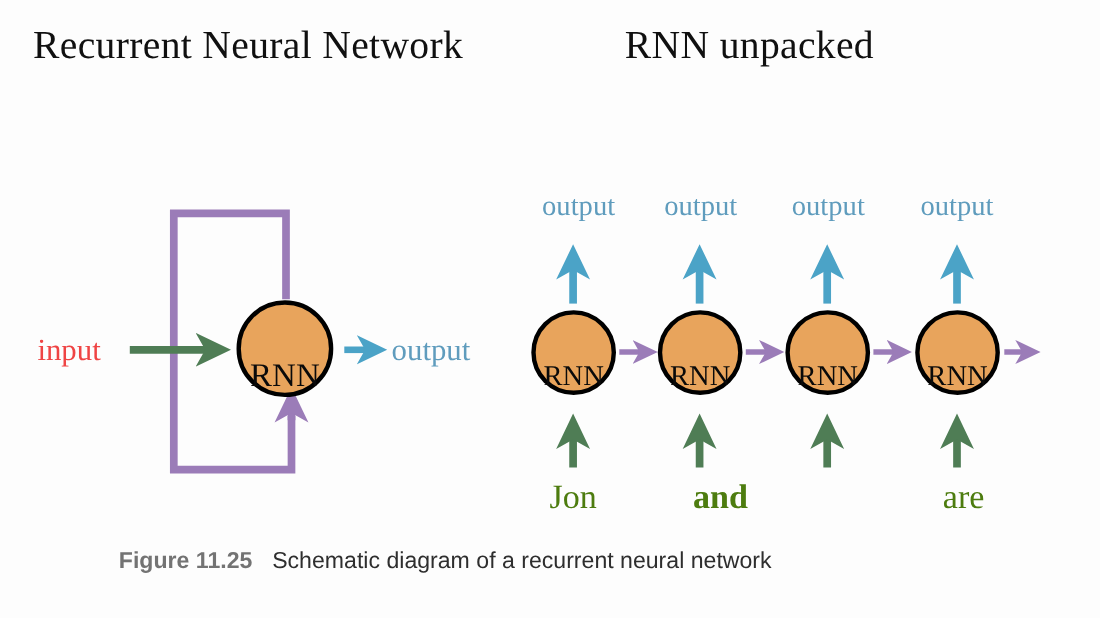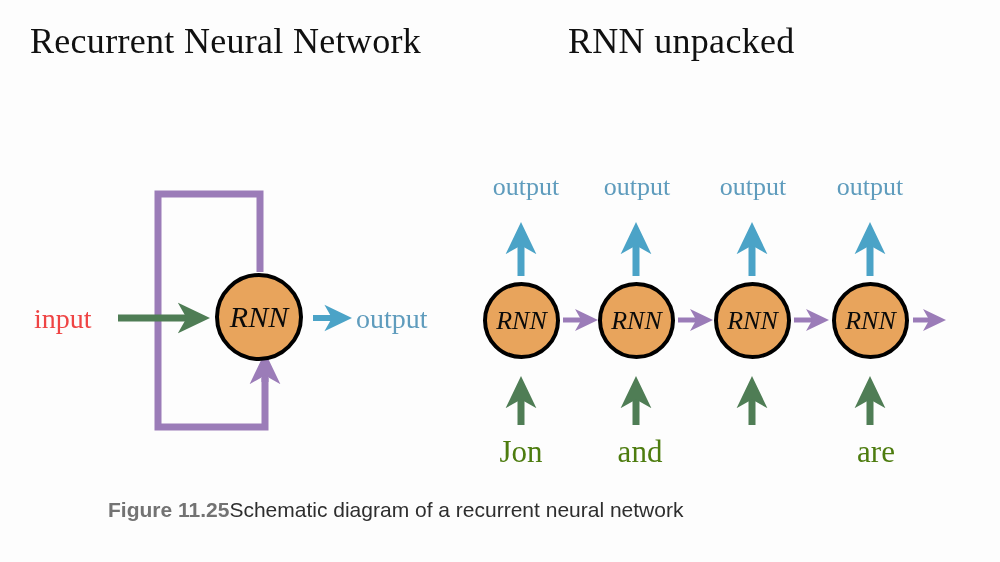--- a/index.html
+++ b/index.html
@@ -59,23 +59,22 @@
   }
 
   
   .rnn-node {
     position: absolute;
     border-radius: 50%;
     background: #e8a45c;
     border: 4px solid #000000;
     box-sizing: border-box;
     display: flex;
-    align-items: center;
+    align-items: flex-end;
     justify-content: center;
-    font-style: italic;
   }
   .rnn-node .rnn-text {
     font-family: "Liberation Serif", serif;
     color: #0a0a0a;
     line-height: 1;
     user-select: none;
   }
   #node-left {
     left: 215px; top: 273px;
     width: 88px; height: 88px;
@@ -104,21 +103,21 @@
     font-size: 21px;
     color: #3b3b3b;
     white-space: nowrap;
   }
   #caption .cap-num {
     font-weight: bold;
     color: #737373;
   }
   #caption .cap-text {
     color: #2e2e2e;
-    margin-left: 0;
+    margin-left: 18px;
   }
 </style>
 </head>
 <body>
 
 <div id="page">
 
   <div class="panel-title" id="title-right">RNN unpacked</div>
 
   <div class="panel-title" id="title-left">Recurrent Neural Network</div>
@@ -209,20 +208,20 @@
   <div class="rnn-node node-unrolled" style="left:832px;">
     <span class="rnn-text">RNN</span>
   </div>
 
   <div class="lbl lbl-output" style="left:526px; top:172px;">output</div>
   <div class="lbl lbl-output" style="left:637px; top:172px;">output</div>
   <div class="lbl lbl-output" style="left:753px; top:172px;">output</div>
   <div class="lbl lbl-output" style="left:870px; top:172px;">output</div>
 
   <div class="lbl lbl-word" style="left:521px; top:434px;">Jon</div>
-  <div class="lbl lbl-word" style="left:640px; top:434px;">and</div>
+  <div class="lbl lbl-word" style="left:655px; top:434px;font-weight:bold;">and</div>
   <div class="lbl lbl-word" style="left:876px; top:434px;">are</div>
 
   <div id="caption">
     <span class="cap-num">Figure 11.25</span><span class="cap-text">Schematic diagram of a recurrent neural network</span>
   </div>
 
 </div>
 
 </body></html>

